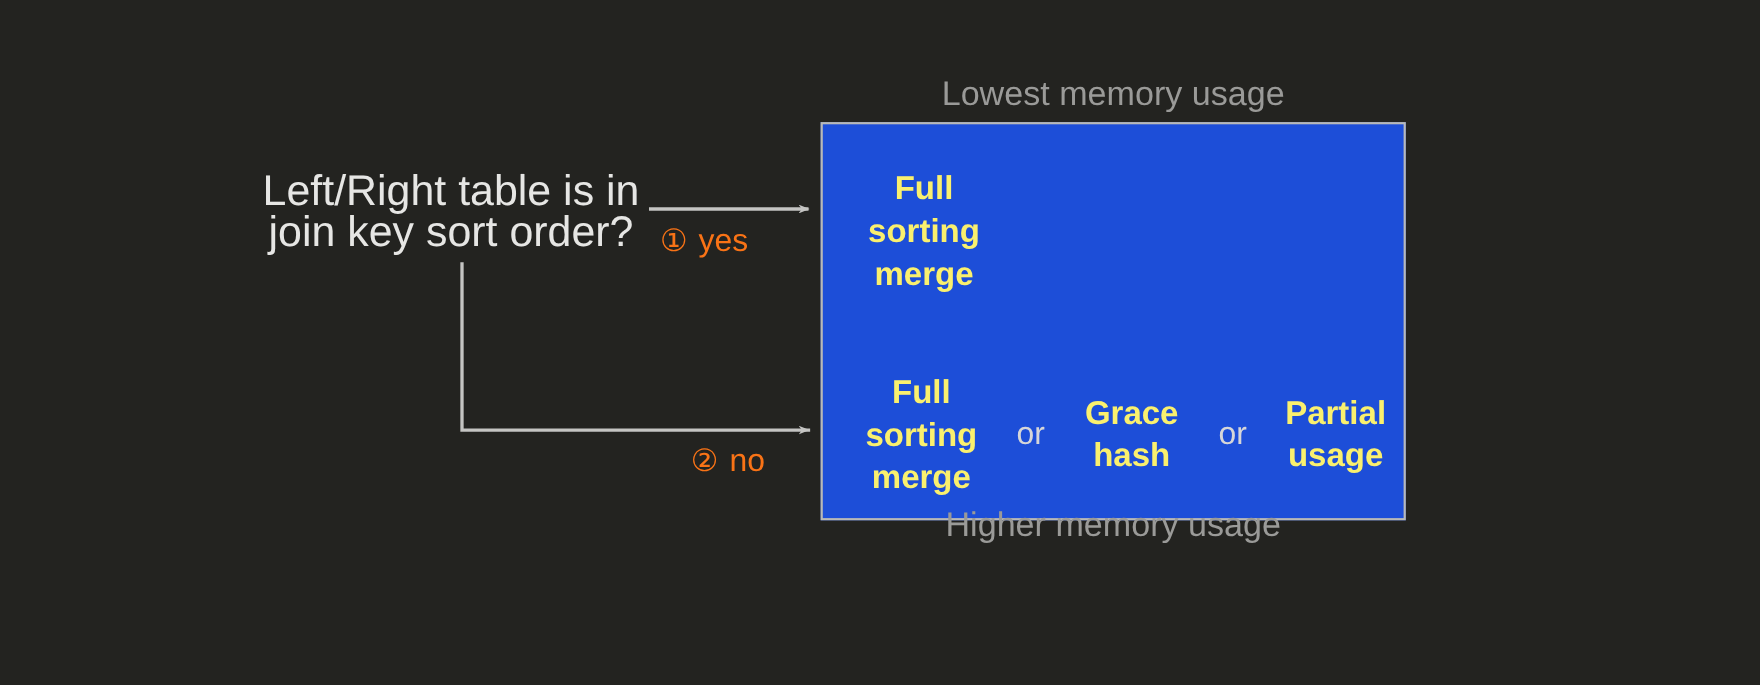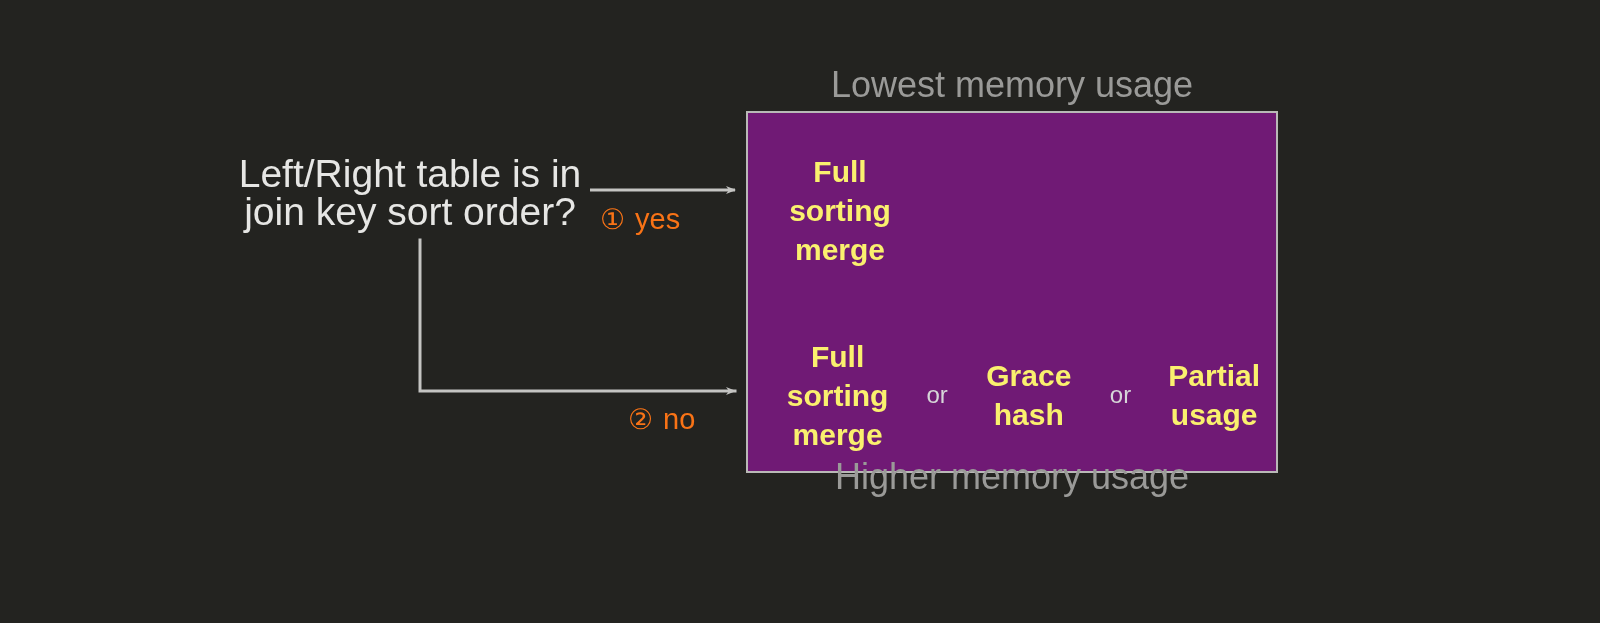--- a/index.html
+++ b/index.html
@@ -56,21 +56,21 @@
     pointer-events: none;
   }
 
   
   #result-panel {
     position: absolute;
     left: 746px;
     top: 111px;
     width: 532px;
     height: 362px;
-    background: #701a75;
+    background: #1d4ed8;
     border: 2px solid #b9b9b7;
     box-sizing: border-box;
   }
   .panel-row {
     position: absolute;
     left: 0;
     width: 100%;
     display: flex;
     flex-direction: row;
     align-items: center;
@@ -83,39 +83,39 @@
     color: #faf06e;
     font-weight: bold;
     font-size: 30px;
     line-height: 39px;
     text-align: center;
     white-space: pre-line;
   }
   .sep-or {
     color: #d6d6d8;
     font-weight: 400;
-    font-size: 24px;
+    font-size: 29px;
     text-align: center;
     white-space: nowrap;
   }
 
   
   .col-a  { width: 140px; margin-left: 22px; }
   .col-or { width: 66px; }
   .col-b  { width: 124px; }
   .col-c  { width: 128px; }
 
   
   .memory-caption {
     position: absolute;
     left: 746px;
     width: 532px;
     text-align: center;
     color: #9a9a98;
-    font-size: 36px;
+    font-size: 31px;
     line-height: 34px;
     white-space: nowrap;
   }
   #caption-top    { top: 68px; }
   #caption-bottom { top: 460px; }
 </style>
 </head>
 <body>
 
 <div id="stage">

